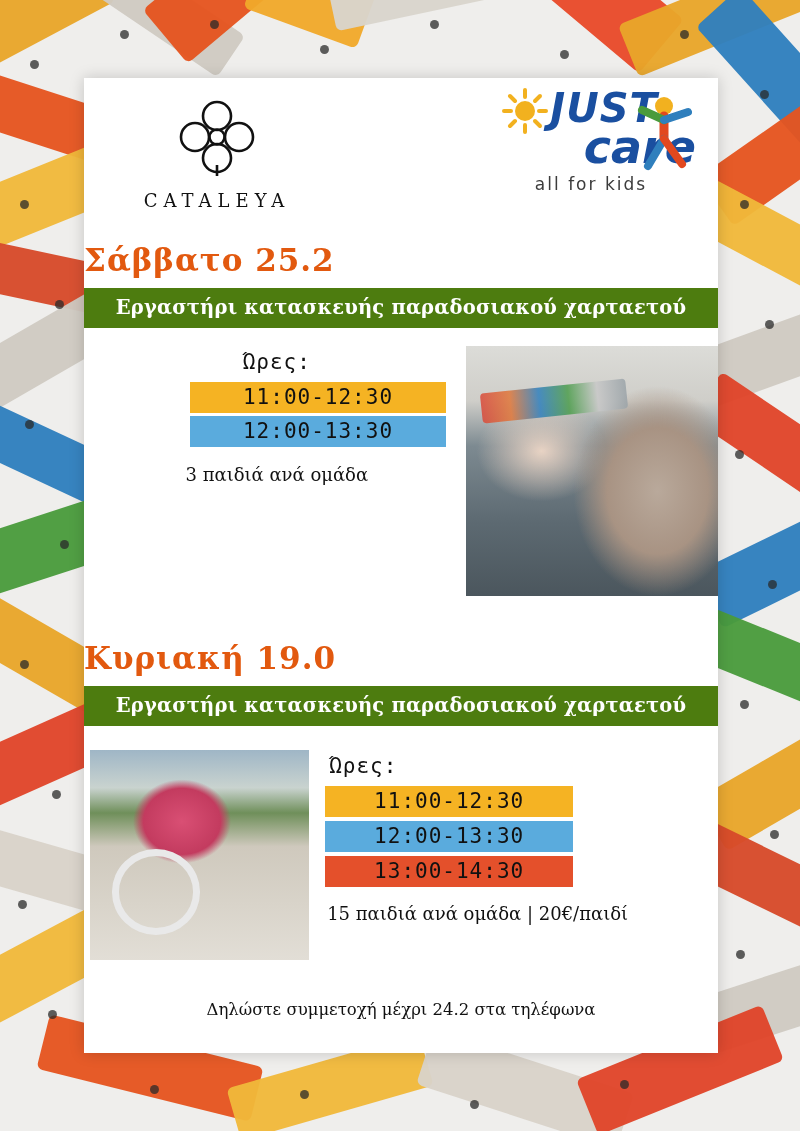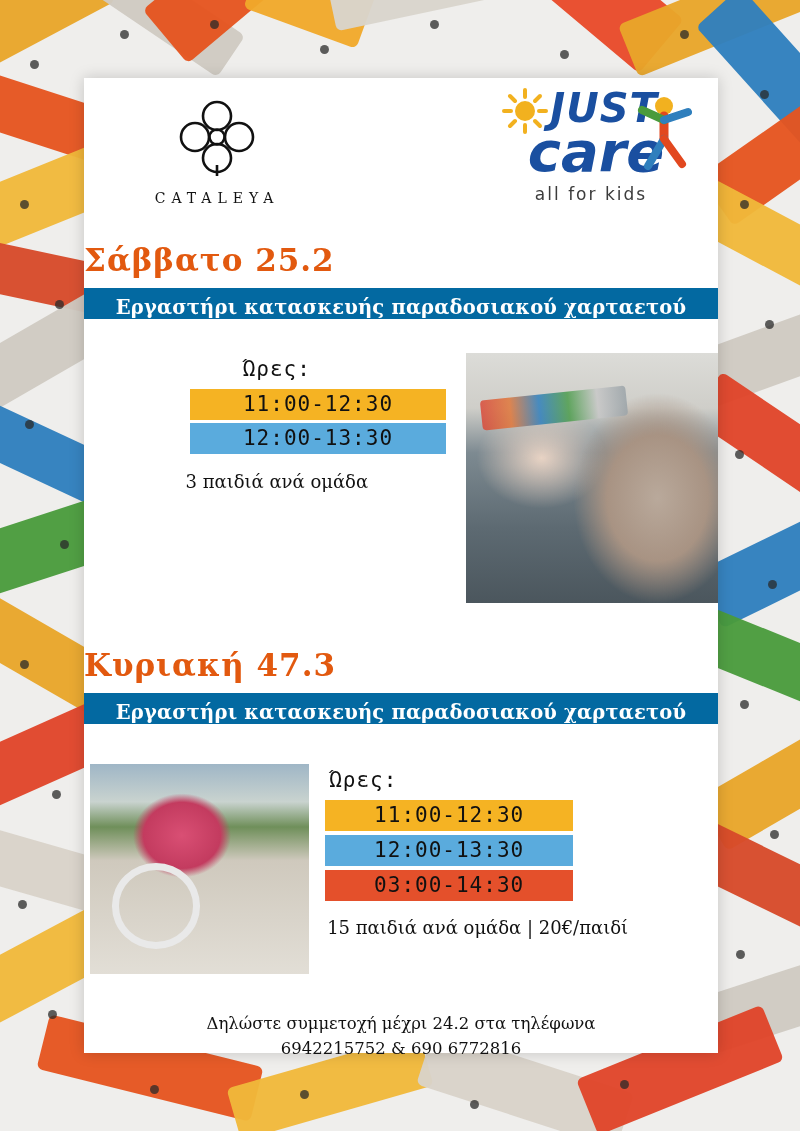--- a/index.html
+++ b/index.html
@@ -73,21 +73,21 @@
     text-align: center;
   }
   .cataleya .mark {
     display: block;
     margin: 0 auto;
   }
   .cataleya .wordmark {
     display: block;
     margin-top: 8px;
     font-family: "DejaVu Serif", serif;
-    font-size: 14px;
+    font-size: 18px;
     letter-spacing: 6px;
     color: #111;
   }
   .justcare {
     position: absolute;
     right: 22px;
     top: 10px;
     width: 210px;
     text-align: center;
   }
@@ -99,26 +99,27 @@
     color: #1a4fa0;
     letter-spacing: 1px;
     line-height: 1;
     display: block;
     margin-left: 26px;
   }
   .jc-care {
     font-family: "DejaVu Sans", sans-serif;
     font-weight: bold;
     font-style: italic;
-    font-size: 56px;
+    font-size: 46px;
     color: #1a4fa0;
     line-height: 1;
     display: block;
     margin-left: 10px;
     margin-top: -4px;
+    text-align: right;
   }
   .jc-tag {
     font-family: "DejaVu Sans", sans-serif;
     font-size: 17px;
     letter-spacing: 2px;
     color: #3c3c3c;
     display: block;
     margin-top: 4px;
   }
   .jc-kid {
@@ -136,34 +137,33 @@
   .day-title {
     text-align: left;
     font-family: "DejaVu Serif", serif;
     font-weight: bold;
     font-size: 31px;
     color: #e2590f;
     letter-spacing: 1px;
     margin: 14px 0 10px 0;
   }
   .band {
-    background: #0369a1;
+    background: #4d7c0f;
     color: #ffffff;
     font-family: "DejaVu Serif", serif;
     font-weight: bold;
     font-size: 19.5px;
     text-align: center;
-    padding: 8px 0 0 0;
+    padding: 8px 0 9px 0;
     letter-spacing: .2px;
   }
 
   .section-body {
     position: relative;
     padding: 10px 0 0 0;
-    margin-top: 16px;
   }
 
   
   .sat-wrap {
     display: flex;
     align-items: flex-start;
     padding-top: 8px;
   }
   .sat-left {
     width: 380px;
@@ -419,37 +419,36 @@
           <div class="slot" style="background:#f5b323;">11:00-12:30</div>
           <div class="slot" style="background:#5aabdd;">12:00-13:30</div>
           <div class="note">3 παιδιά ανά ομάδα</div>
         </div>
         <div class="sat-right">
           <div class="photo photo-kid"></div>
         </div>
       </div>
     </div>
 
-    <div class="day-title" style="margin-top:44px;">Κυριακή 47.3</div>
+    <div class="day-title" style="margin-top:44px;">Κυριακή 19.0</div>
     <div class="band">Εργαστήρι κατασκευής παραδοσιακού χαρταετού</div>
 
     <div class="section-body">
       <div class="sun-wrap">
         <div class="sun-left">
           <div class="photo photo-kite"></div>
         </div>
         <div class="sun-right">
           <div class="hours-label">Ώρες:</div>
           <div class="slot" style="background:#f5b323;">11:00-12:30</div>
           <div class="slot" style="background:#5aabdd;">12:00-13:30</div>
-          <div class="slot" style="background:#e4502b;">03:00-14:30</div>
+          <div class="slot" style="background:#e4502b;">13:00-14:30</div>
           <div class="sun-note">15 παιδιά ανά ομάδα | 20€/παιδί</div>
         </div>
       </div>
     </div>
 
     <div class="footer">
       <div>Δηλώστε συμμετοχή μέχρι 24.2 στα τηλέφωνα</div>
-      <div>6942215752 &amp; 690 6772816</div>
     </div>
 
   </div>
 </div>
 
 </body></html>

